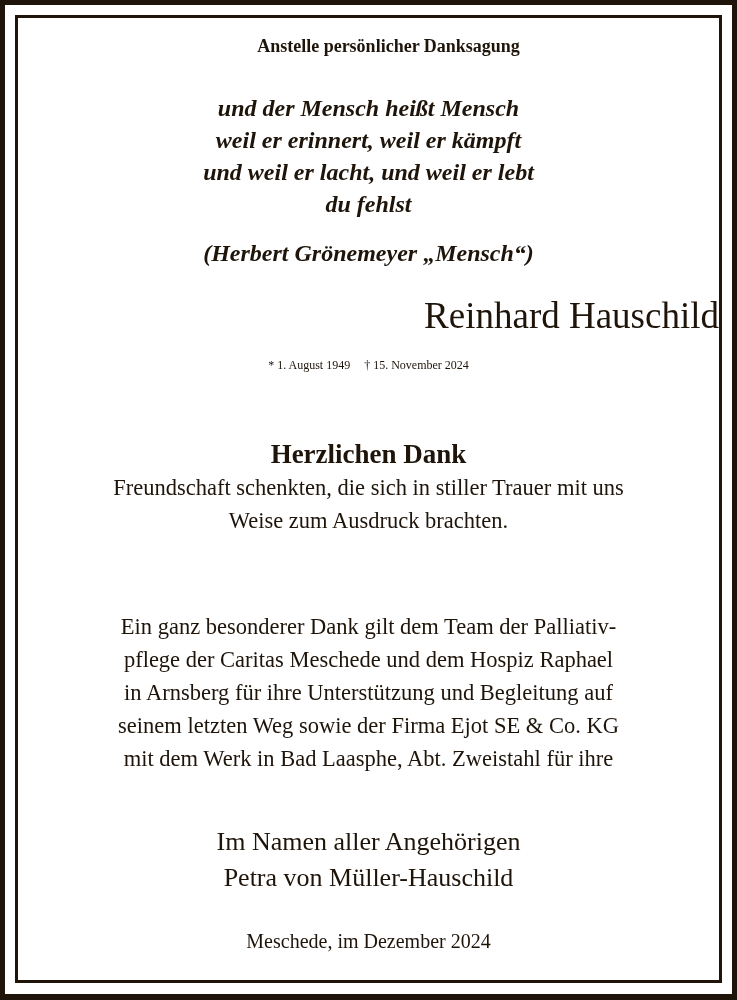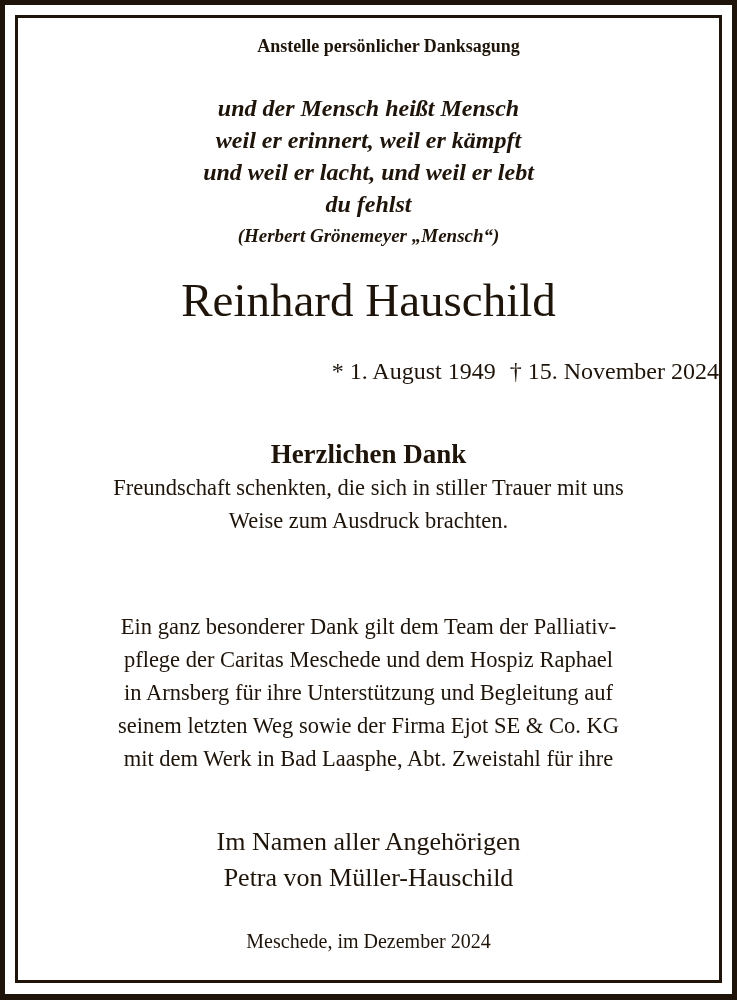--- a/index.html
+++ b/index.html
@@ -13,23 +13,23 @@
     box-sizing: border-box; border: 5px solid #1e140a; border-bottom-width: 6px;
   }
   .inner-frame {
     position: absolute; left: 15px; top: 15px; width: 707px; height: 968px;
     box-sizing: border-box; border: 3px solid #1e140a;
   }
   .content { position: absolute; left: 18px; top: 18px; width: 701px; text-align: center; }
   .line { display: block; white-space: nowrap; }
   .heading-top { position: absolute; top: 18px; left: 0; width: 100%; font-weight: bold; font-size: 18px; margin-left: 20px; }
   .poem { position: absolute; top: 74px; left: 0; width: 100%; font-style: italic; font-size: 24px; line-height: 32px; font-weight: bold; }
-  .poem .cite { font-size: 19px; }
-  .name { position: absolute; top: 254px; left: 0; width: 100%; font-size: 47px; line-height: 56px; }
-  .dates { position: absolute; top: 340px; left: 0; width: 100%; font-size: 24px; text-align: right; }
+  .poem .cite { font-size: 24px; margin-top: 17px; }
+  .name { position: absolute; top: 270px; left: 0; width: 100%; font-size: 37px; line-height: 56px; text-align: right; }
+  .dates { position: absolute; top: 340px; left: 0; width: 100%; font-size: 12px; }
   .dates .gap { display: inline-block; width: 14px; }
   .thanks-block { position: absolute; top: 420px; left: 0; width: 100%; font-size: 22.5px; line-height: 33px; }
   .thanks-title { font-weight: bold; font-size: 27px; }
   .special-block { position: absolute; top: 592px; left: 0; width: 100%; font-size: 22.5px; line-height: 33px; }
   .signature { position: absolute; top: 806px; left: 0; width: 100%; font-size: 26px; line-height: 36px; }
   .place-date { position: absolute; top: 912px; left: 0; width: 100%; font-size: 20px; }
 </style>
 </head>
 <body>
 

